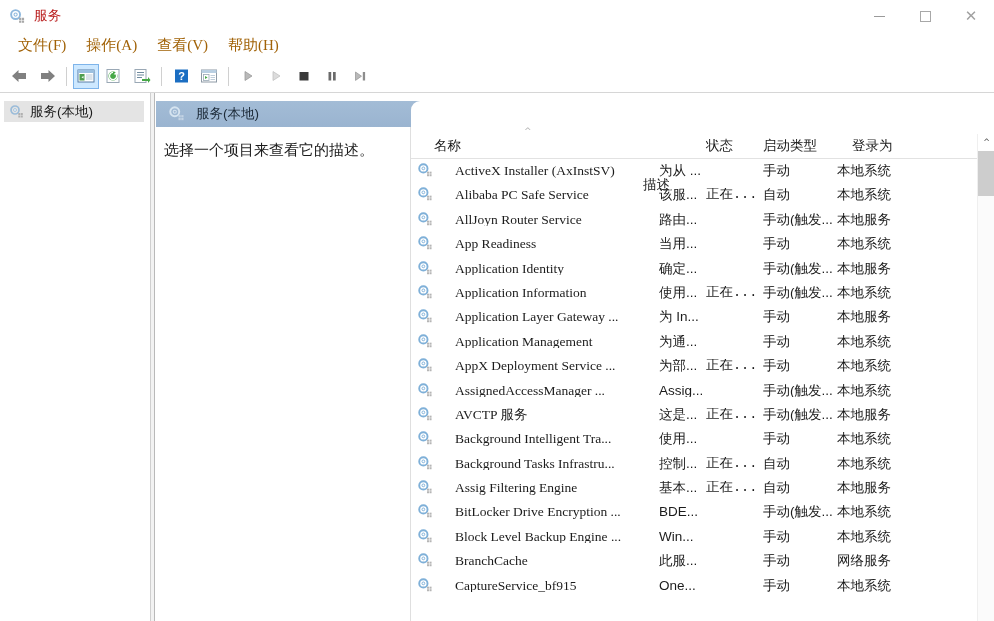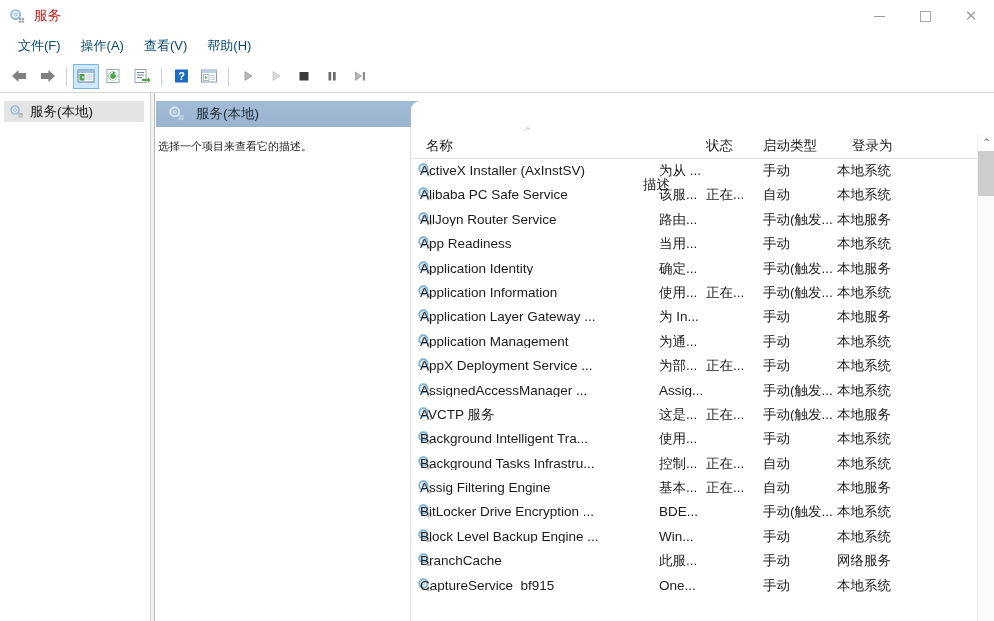--- a/index.html
+++ b/index.html
@@ -47,25 +47,26 @@
   .xg { font-size: 15px; color: #a0a0a0; line-height: 1; font-family: "DejaVu Sans", sans-serif; }
 
   
   .menubar {
     position: absolute; left: 0; top: 32px;
     width: 994px; height: 28px;
     display: flex; align-items: center;
     background: #ffffff;
   }
   .menu-item {
-    font-size: 13px; color: #0c4a6e;
+    font-size: 15px; color: #a16207;
     padding: 3px 8px 4px 8px;
     margin-left: 4px;
     line-height: 1;
     white-space: nowrap;
+    font-family: Liberation Serif, serif;
   }
   .menu-item:first-child { margin-left: 10px; }
 
   
   .toolbar {
     position: absolute; left: 0; top: 60px;
     width: 994px; height: 33px;
     background: #ffffff;
     display: flex; align-items: center;
     border-bottom: 1px solid #d6d6d6;
@@ -135,22 +136,22 @@
   .panel-header .ph-title {
     font-size: 13.5px; color: #1c2a38; line-height: 1;
   }
   .desc-pane {
     position: absolute; left: 0; top: 34px;
     width: 255px; height: 494px;
     background: #ffffff;
     border-right: none;
   }
   .desc-text {
-    font-size: 11px; color: #1b1b1b;
-    padding: 12px 8px 0 2px;
+    font-size: 15px; color: #1b1b1b;
+    padding: 12px 8px 0 8px;
     line-height: 1.4;
   }
 
   
   .list-pane {
     position: absolute; left: 255px; top: 8px;
     width: 583px; height: 520px;
     background: #ffffff;
     border-top-left-radius: 9px;
     overflow: hidden;
@@ -172,21 +173,21 @@
     border-bottom: 1px solid #e2e2e2;
     background: #ffffff;
   }
   .ch {
     font-size: 13.5px; color: #1b1b1b;
     line-height: 1;
     padding-top: 5px;
     position: absolute;
     white-space: nowrap;
   }
-  .ch-name   { left: 15px; }
+  .ch-name   { left: 23px; }
   .ch-desc   { left: 232px; margin-top: 39px; }
   .ch-state  { left: 295px; }
   .ch-start  { left: 352px; }
   .ch-logon  { left: 441px; text-align: right; }
 
   .rows {
     position: absolute; left: 0; top: 58px;
     width: 566px; height: 462px;
   }
   .row {
@@ -196,23 +197,23 @@
   }
   .cell {
     position: absolute;
     font-size: 13.5px; color: #1b1b1b;
     line-height: 1;
     top: 5px;
     white-space: nowrap;
     overflow: hidden;
   }
   .c-icon { left: 6px; top: 3px; width: 17px; height: 17px; }
-  .c-name { left: 9px; max-width: 200px; }
+  .c-name { left: 44px; max-width: 200px; font-family: Liberation Serif, serif; }
   .c-desc { left: 248px; max-width: 56px; }
-  .c-state{ left: 295px; max-width: 54px; }
+  .c-state{ left: 295px; max-width: 54px; font-family: Liberation Mono, monospace; }
   .c-start{ left: 352px; max-width: 85px; text-align: right; }
   .c-logon{ left: 426px; max-width: 90px; }
 
   
   .vscroll {
     position: absolute; right: 0; top: 33px;
     width: 17px; height: 487px;
     background: #ffffff;
     border-left: 1px solid #efefef;
   }

